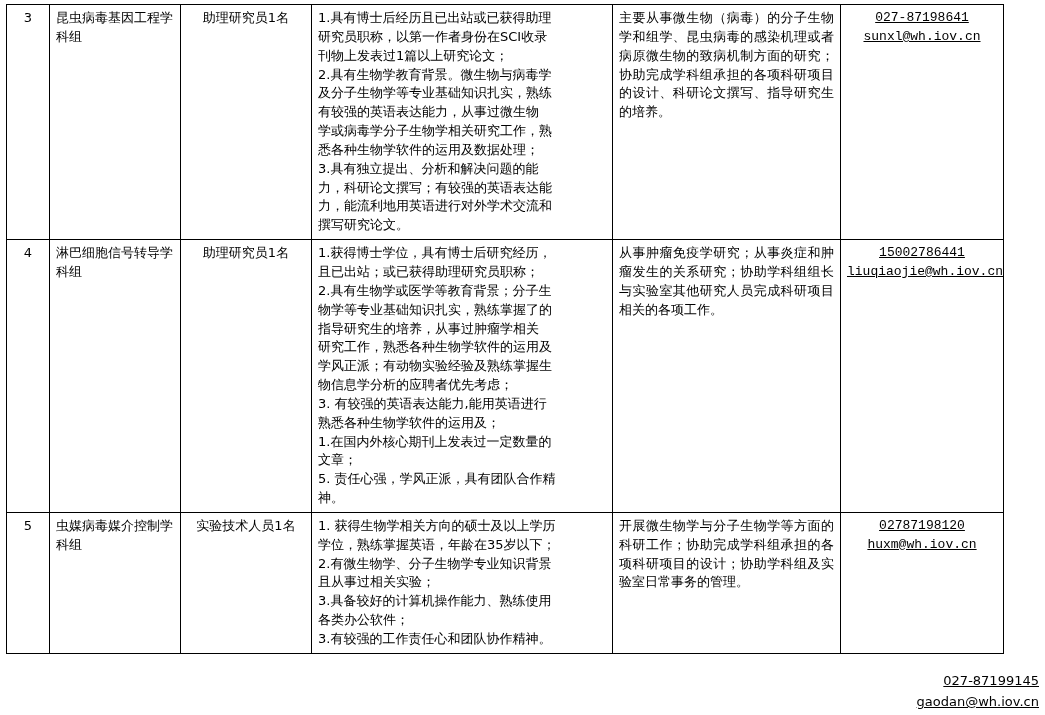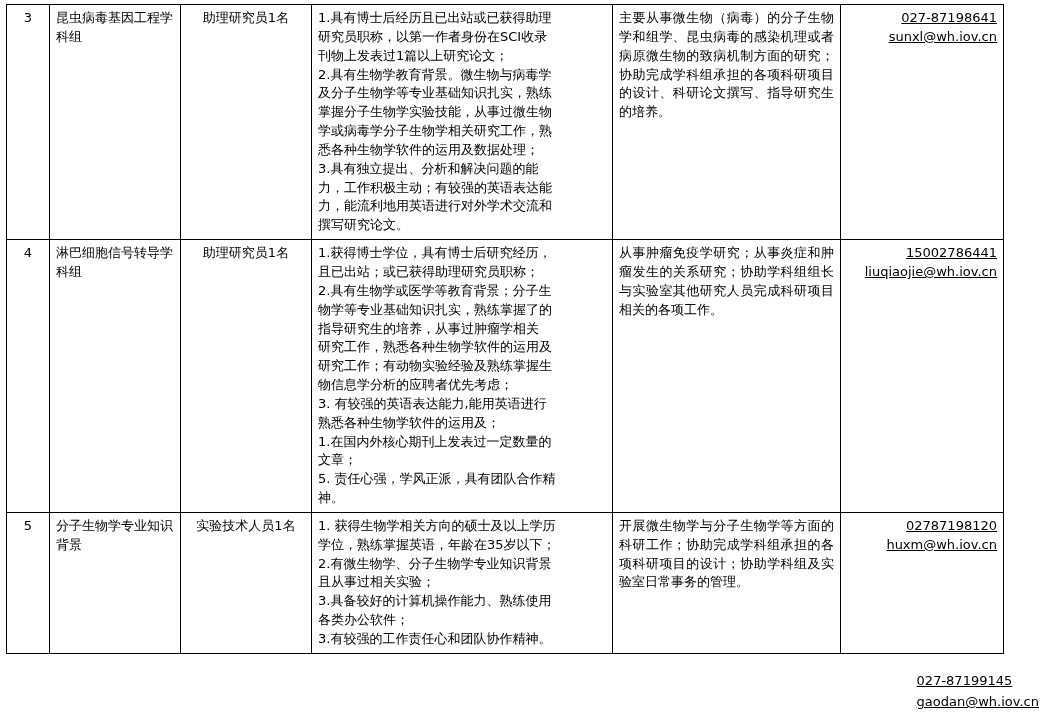--- a/index.html
+++ b/index.html
@@ -57,37 +57,38 @@
     vertical-align: top;
     text-align: justify;
   }
   td.col-duty {
     width: 215px;
     vertical-align: middle;
     text-align: justify;
   }
   td.col-contact {
     width: 150px;
-    text-align: right;
+    text-align: center;
     vertical-align: middle;
     line-height: 1.6;
+    font-family: Liberation Mono, monospace;
   }
   .req-lines div {
     margin: 0;
     padding: 0;
   }
   .contact-line {
     text-decoration: underline;
     white-space: nowrap;
   }
   .floating-contact {
     position: absolute;
     right: 6px;
     bottom: 6px;
-    text-align: left;
+    text-align: right;
     font-size: 13px;
     line-height: 1.6;
   }
   .floating-contact .contact-line {
     display: block;
   }
 </style>
 </head>
 <body>
 
@@ -100,25 +101,25 @@
         <td class="col-no">3</td>
         <td class="col-group">昆虫病毒基因工程学科组</td>
         <td class="col-post">助理研究员1名</td>
         <td class="col-req">
           <div class="req-lines">
             <div>1.具有博士后经历且已出站或已获得助理</div>
             <div>研究员职称，以第一作者身份在SCI收录</div>
             <div>刊物上发表过1篇以上研究论文；</div>
             <div>2.具有生物学教育背景。微生物与病毒学</div>
             <div>及分子生物学等专业基础知识扎实，熟练</div>
-            <div>掌握分子生物学实验技能，从事过微生物</div>
+            <div>有较强的英语表达能力，从事过微生物</div>
             <div>学或病毒学分子生物学相关研究工作，熟</div>
             <div>悉各种生物学软件的运用及数据处理；</div>
             <div>3.具有独立提出、分析和解决问题的能</div>
-            <div>力，工作积极主动；有较强的英语表达能</div>
+            <div>力，科研论文撰写；有较强的英语表达能</div>
             <div>力，能流利地用英语进行对外学术交流和</div>
             <div>撰写研究论文。</div>
           </div>
         </td>
         <td class="col-duty">主要从事微生物（病毒）的分子生物学和组学、昆虫病毒的感染机理或者病原微生物的致病机制方面的研究；协助完成学科组承担的各项科研项目的设计、科研论文撰写、指导研究生的培养。</td>
         <td class="col-contact">
           <span class="contact-line">027-87198641</span><br>
           <span class="contact-line">sunxl@wh.iov.cn</span>
         </td>
       </tr>
@@ -128,40 +129,40 @@
         <td class="col-group">淋巴细胞信号转导学科组</td>
         <td class="col-post">助理研究员1名</td>
         <td class="col-req">
           <div class="req-lines">
             <div>1.获得博士学位，具有博士后研究经历，</div>
             <div>且已出站；或已获得助理研究员职称；</div>
             <div>2.具有生物学或医学等教育背景；分子生</div>
             <div>物学等专业基础知识扎实，熟练掌握了的</div>
             <div>指导研究生的培养，从事过肿瘤学相关</div>
             <div>研究工作，熟悉各种生物学软件的运用及</div>
-            <div>研究工作；有动物实验经验及熟练掌握生</div>
+            <div>学风正派；有动物实验经验及熟练掌握生</div>
             <div>物信息学分析的应聘者优先考虑；</div>
             <div>3. 有较强的英语表达能力,能用英语进行</div>
             <div>熟悉各种生物学软件的运用及；</div>
             <div>1.在国内外核心期刊上发表过一定数量的</div>
             <div>文章；</div>
             <div>5. 责任心强，学风正派，具有团队合作精</div>
             <div>神。</div>
           </div>
         </td>
         <td class="col-duty">从事肿瘤免疫学研究；从事炎症和肿瘤发生的关系研究；协助学科组组长与实验室其他研究人员完成科研项目相关的各项工作。</td>
         <td class="col-contact">
           <span class="contact-line">15002786441</span><br>
           <span class="contact-line">liuqiaojie@wh.iov.cn</span>
         </td>
       </tr>
 
       <tr>
         <td class="col-no">5</td>
-        <td class="col-group">分子生物学专业知识背景</td>
+        <td class="col-group">虫媒病毒媒介控制学科组</td>
         <td class="col-post">实验技术人员1名</td>
         <td class="col-req">
           <div class="req-lines">
             <div>1. 获得生物学相关方向的硕士及以上学历</div>
             <div>学位，熟练掌握英语，年龄在35岁以下；</div>
             <div>2.有微生物学、分子生物学专业知识背景</div>
             <div>且从事过相关实验；</div>
             <div>3.具备较好的计算机操作能力、熟练使用</div>
             <div>各类办公软件；</div>
             <div>3.有较强的工作责任心和团队协作精神。</div>

